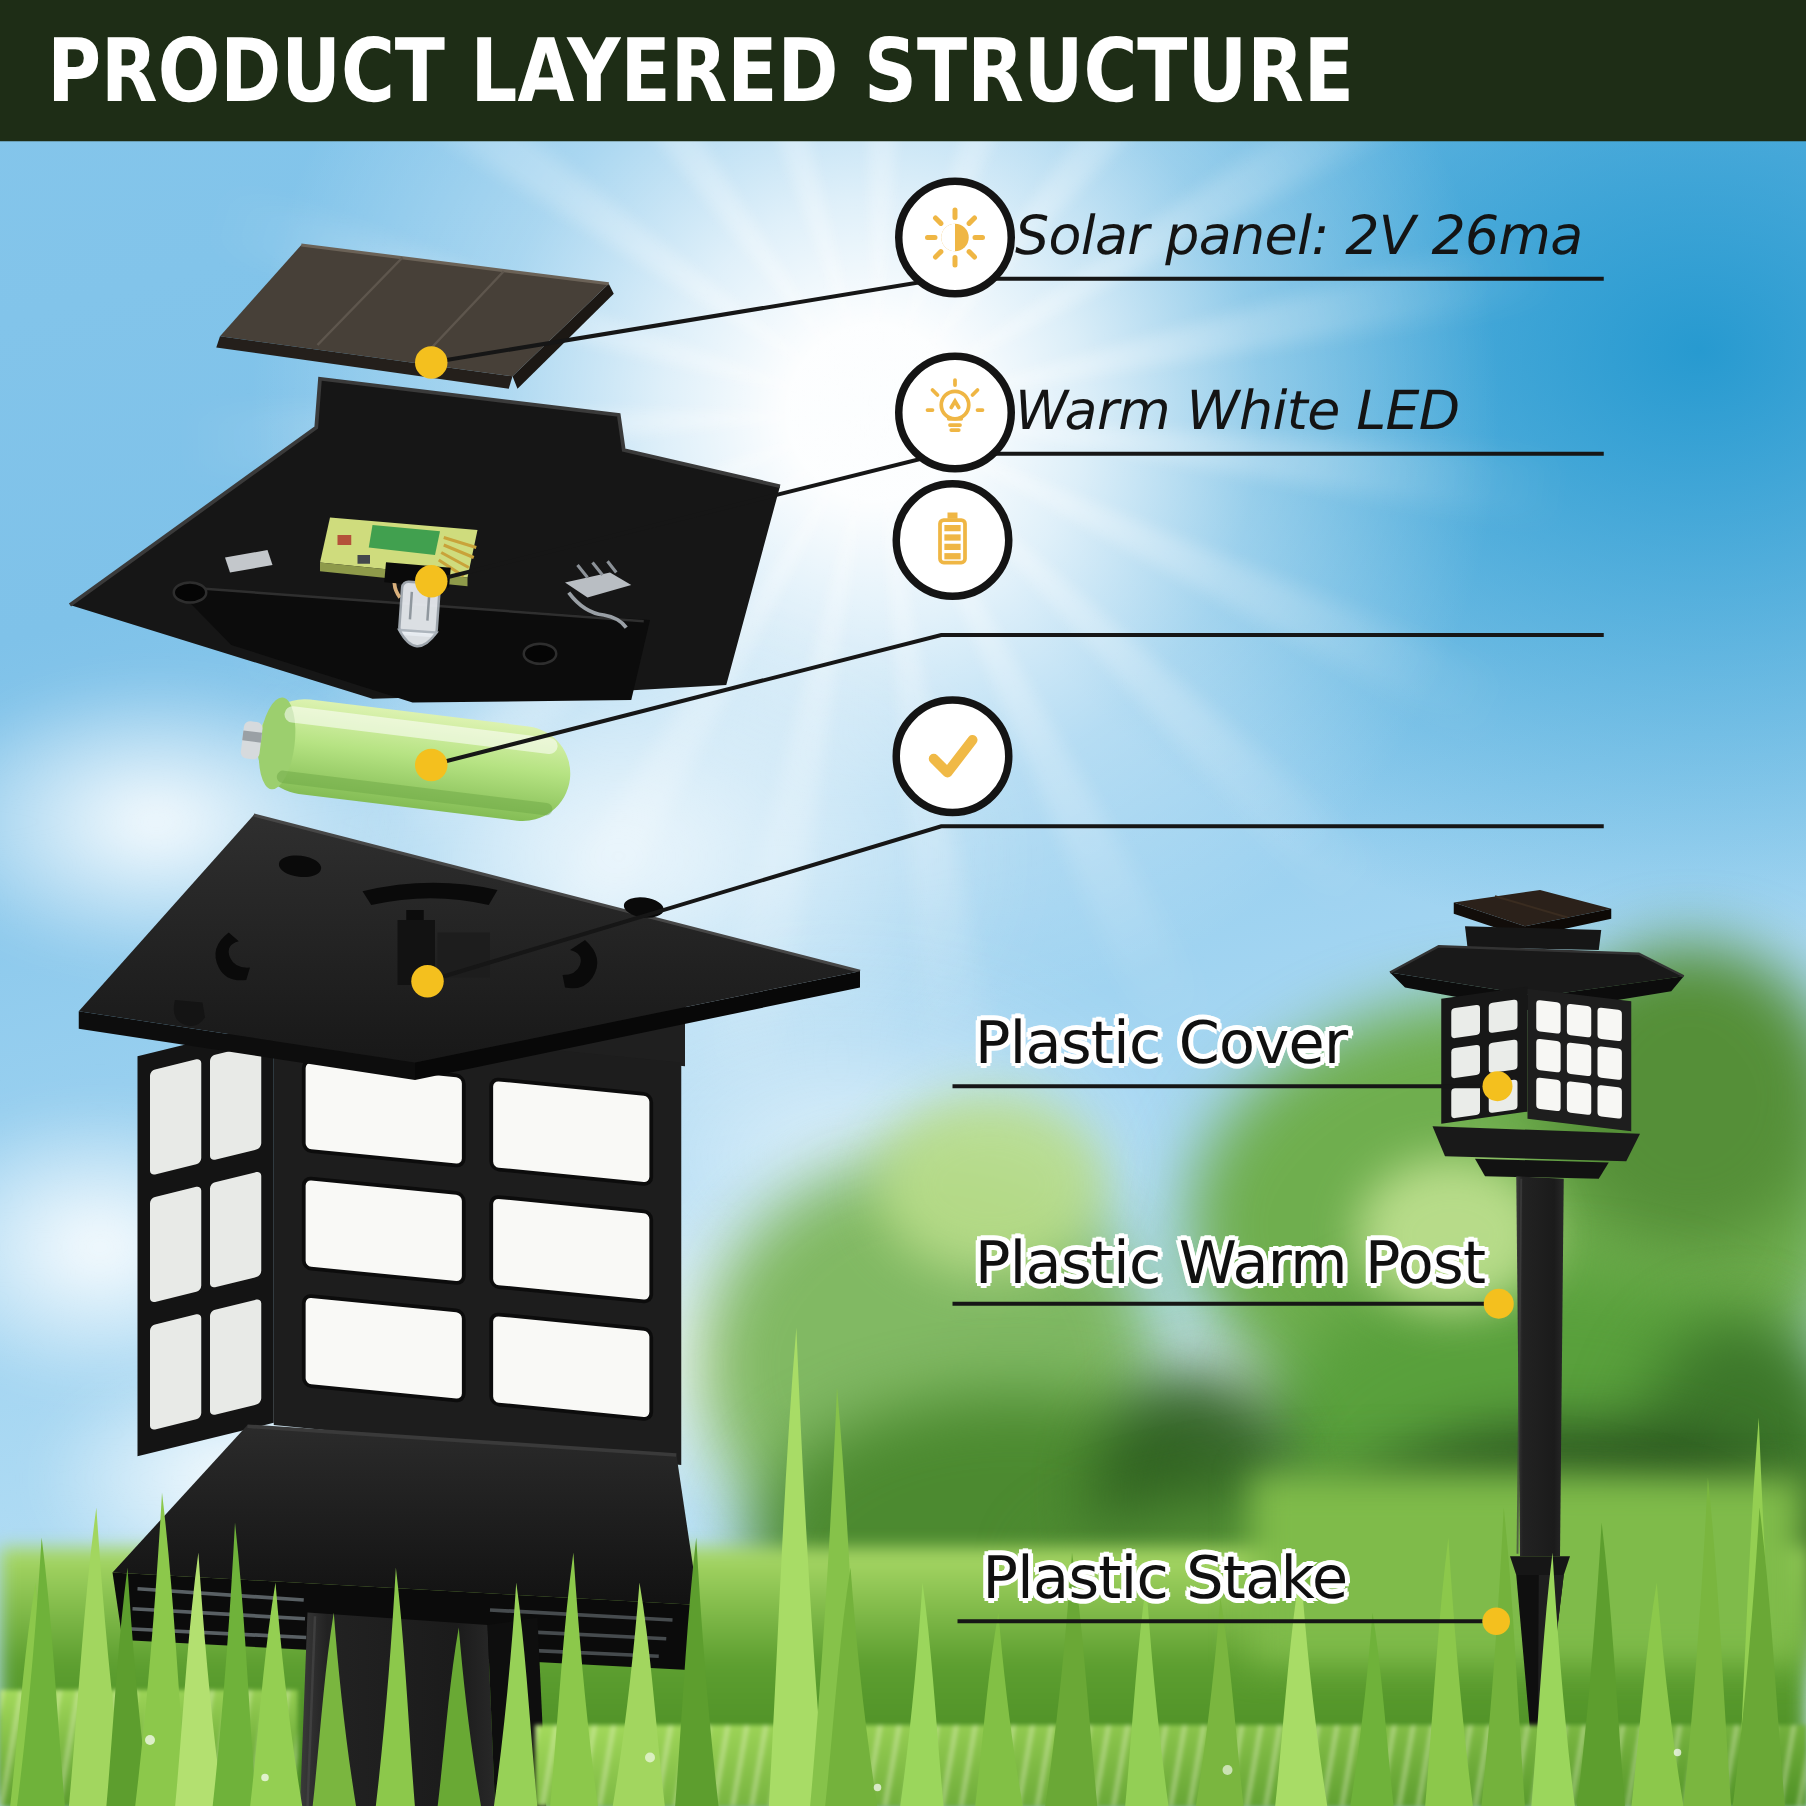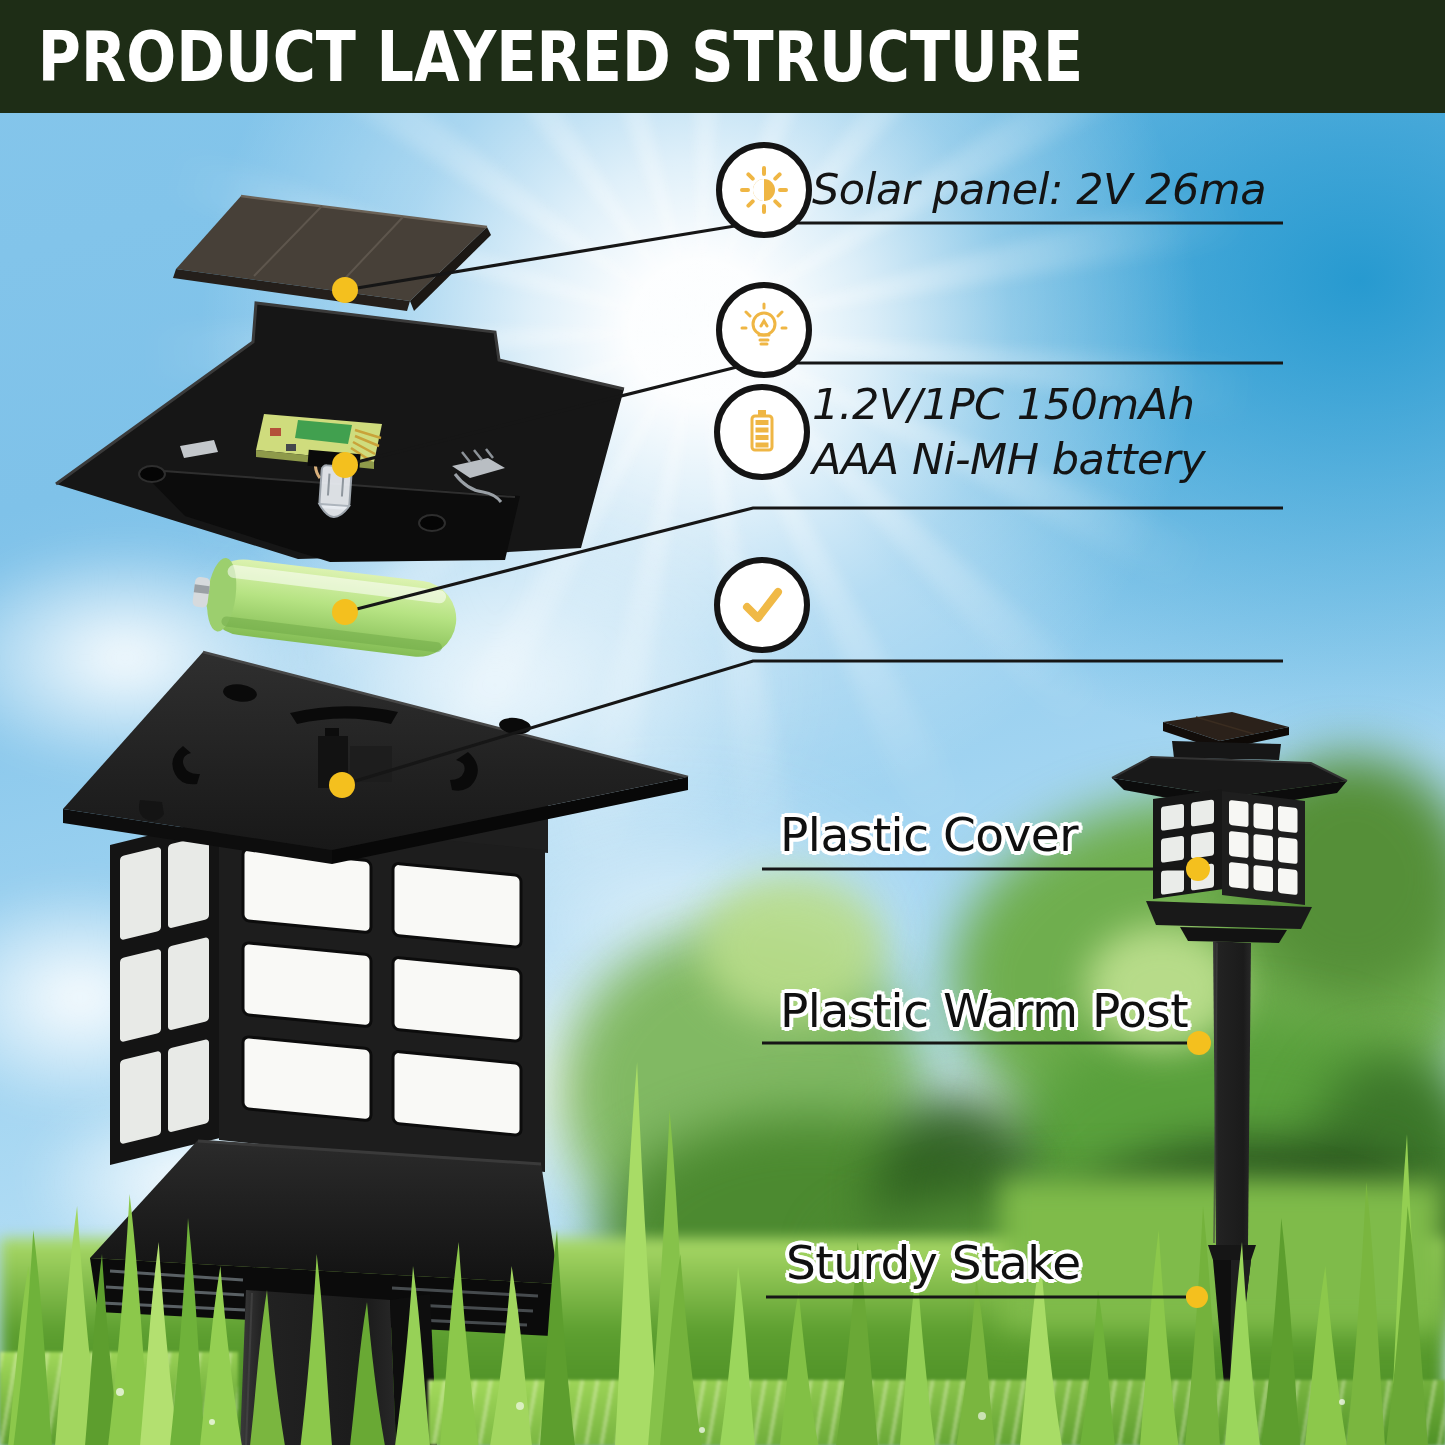--- a/index.html
+++ b/index.html
@@ -386,22 +386,21 @@
   </div>
   <div class="icon-badge ib4">
     <svg width="56" height="56" viewBox="0 0 56 56">
       <path d="M13,30 L24,41 L44,15" fill="none" stroke="#f0b946" stroke-width="8" stroke-linecap="round" stroke-linejoin="round"></path>
     </svg>
   </div>
 
   <div class="callout co1">
     <span>Solar panel: 2V 26ma</span>
   </div>
-  <div class="callout co3">
-    <span>1.2V/1PC 150mAh</span>
-    <span>AAA Ni-MH battery</span>
+  <div class="callout co2">
+    <span>Warm White LED</span>
   </div>
 
   <div class="part-label pl1">Plastic Cover</div>
   <div class="part-label pl2">Plastic Warm Post</div>
-  <div class="part-label pl3">Sturdy Stake</div>
+  <div class="part-label pl3">Plastic Stake</div>
 
 </div>
 
 </body></html>

